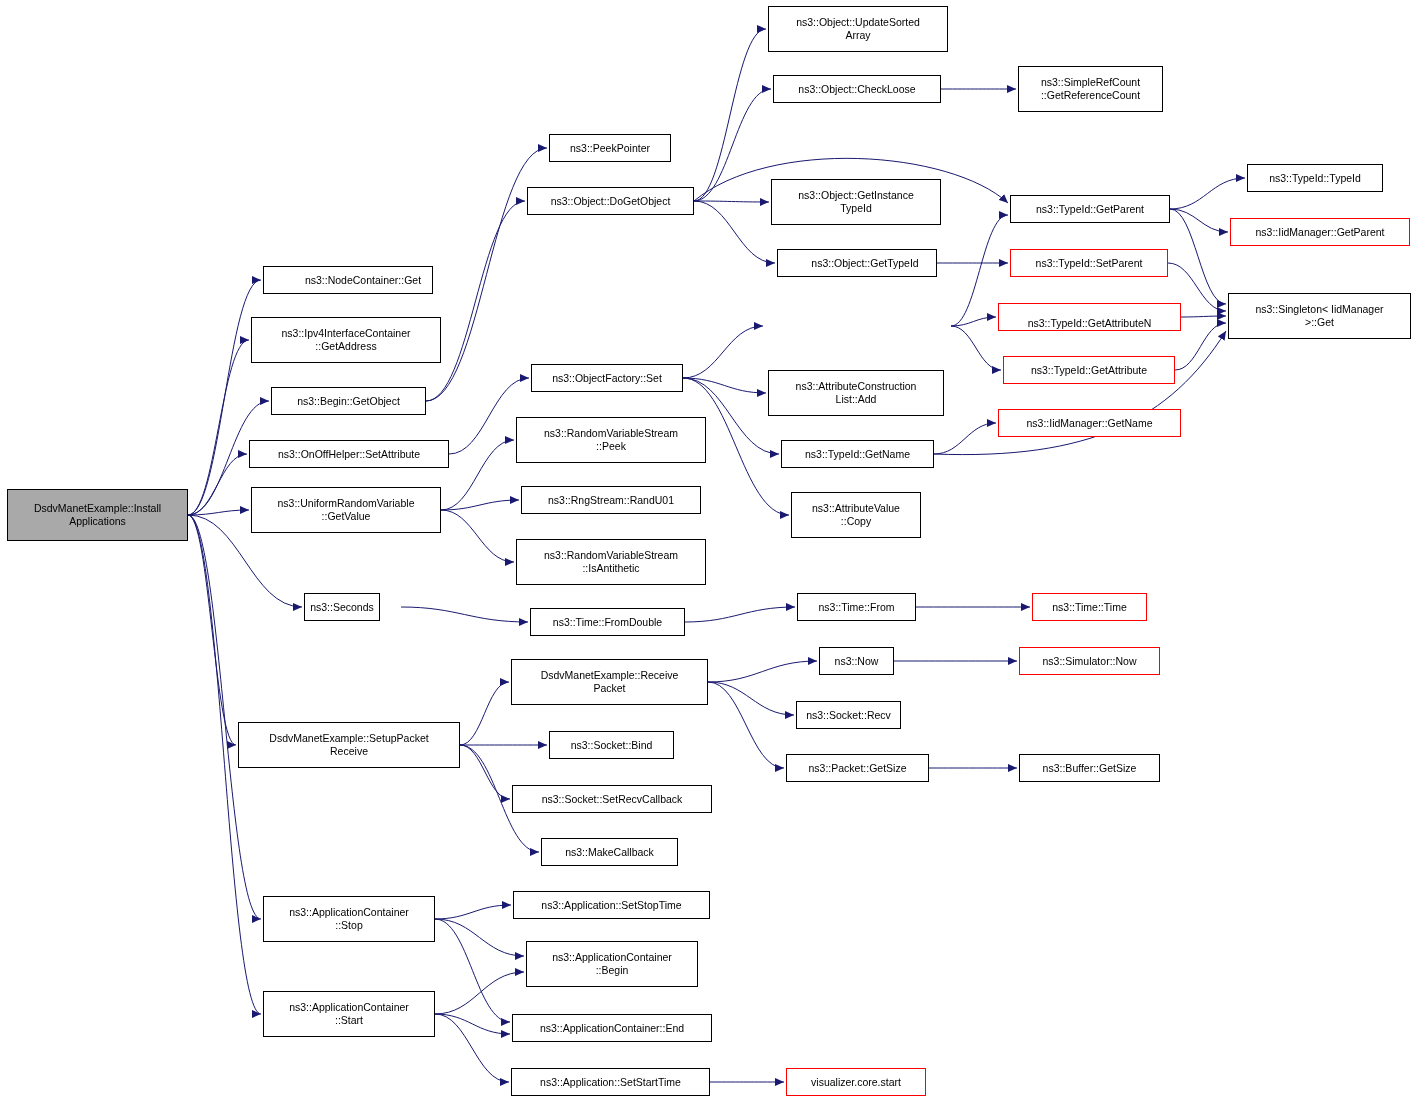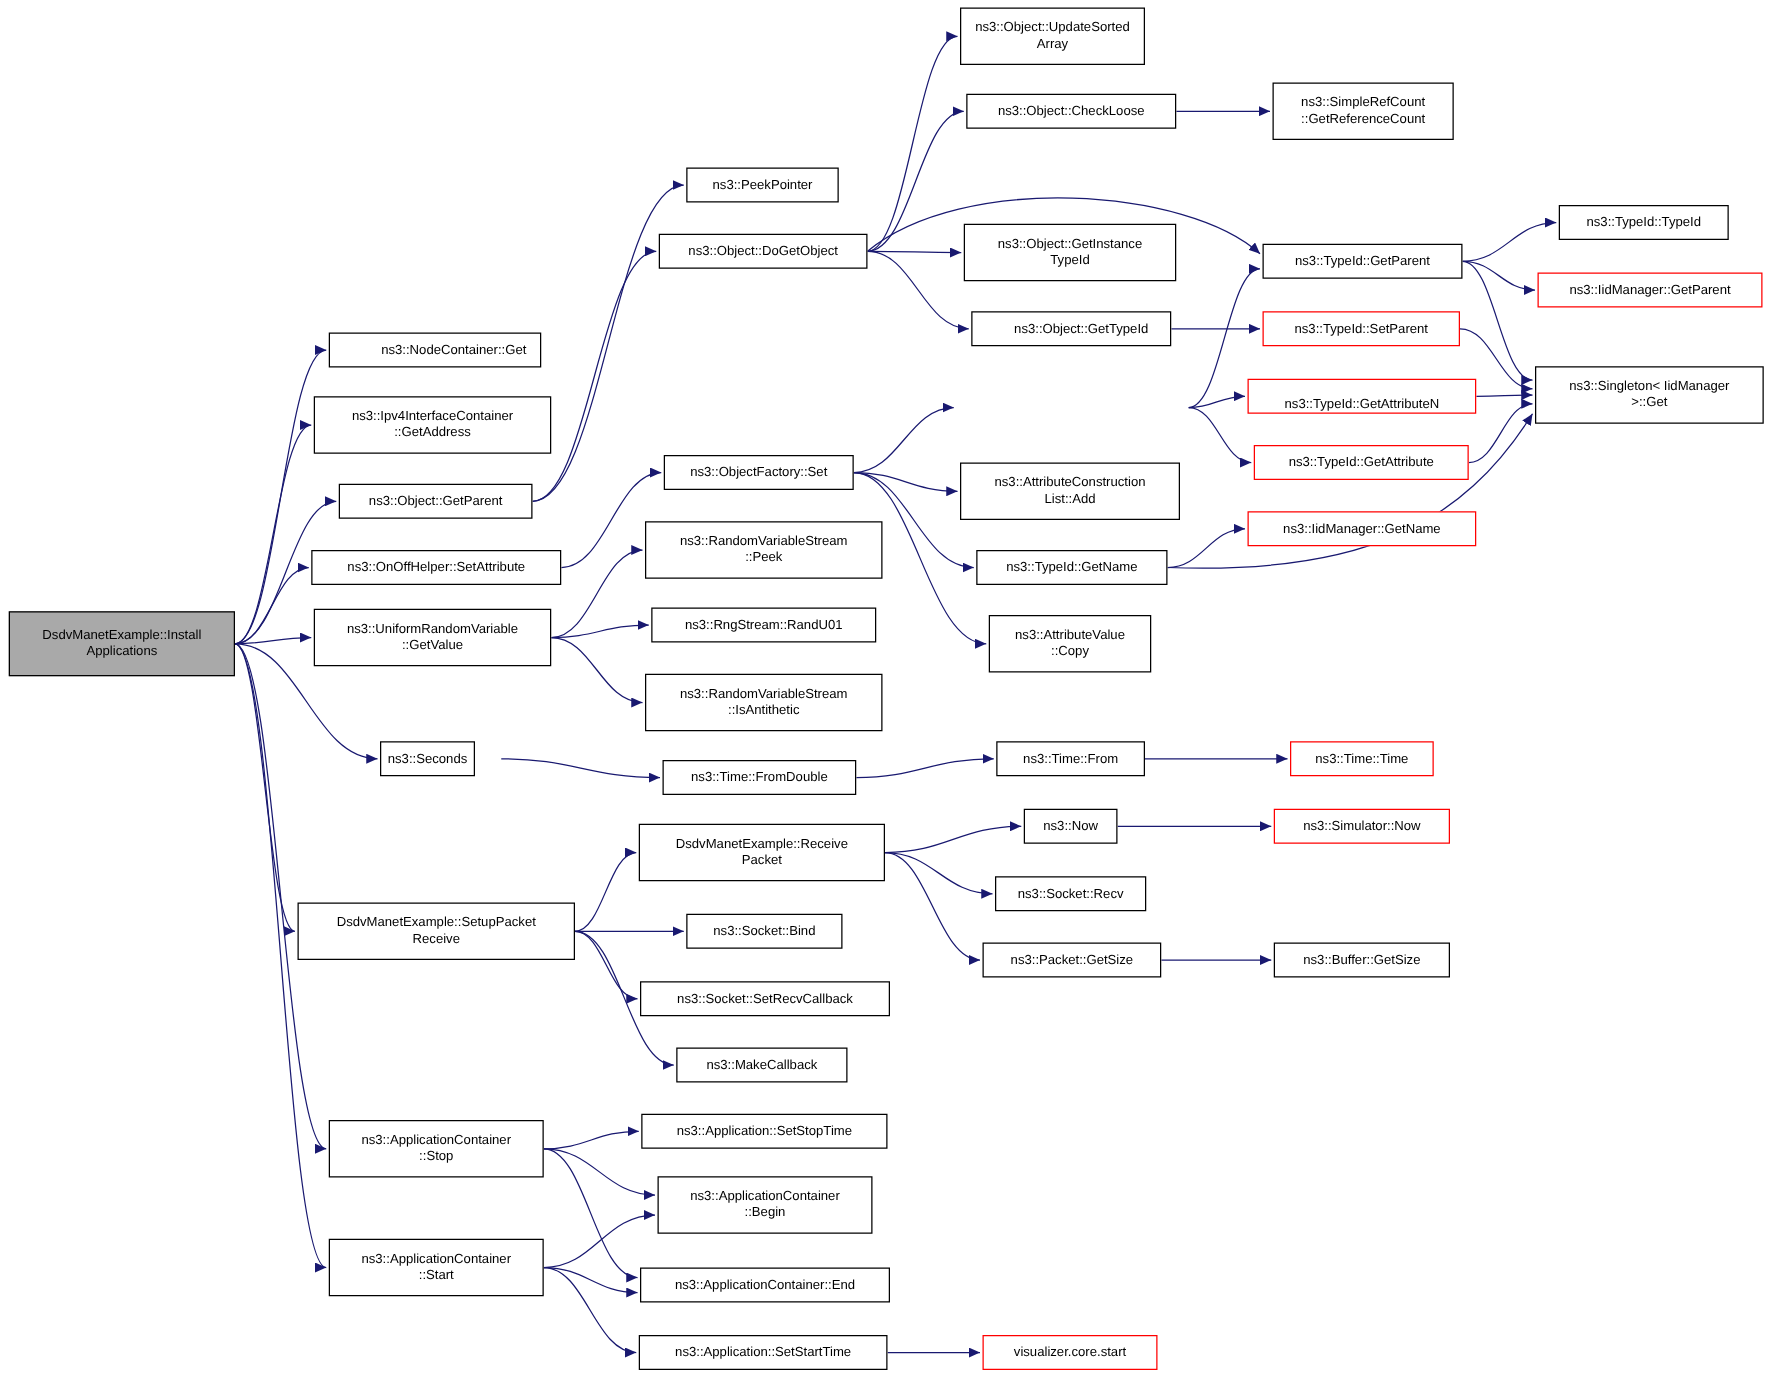--- a/index.html
+++ b/index.html
@@ -113,21 +113,21 @@
       <div>Applications</div>
     </div>
     <div class="node" style="left: 263px; top: 266px; width: 170px; height: 28px; padding-left: 30px;">
       <div>ns3::NodeContainer::Get</div>
     </div>
     <div class="node" style="left: 251px; top: 317px; width: 190px; height: 46px;">
       <div>ns3::Ipv4InterfaceContainer</div>
       <div>::GetAddress</div>
     </div>
     <div class="node" style="left: 271px; top: 387px; width: 155px; height: 28px;">
-      <div>ns3::Object::GetParent</div>
+      <div>ns3::Begin::GetObject</div>
     </div>
     <div class="node" style="left: 249px; top: 440px; width: 200px; height: 28px;">
       <div>ns3::OnOffHelper::SetAttribute</div>
     </div>
     <div class="node" style="left: 251px; top: 487px; width: 190px; height: 46px;">
       <div>ns3::UniformRandomVariable</div>
       <div>::GetValue</div>
     </div>
     <div class="node" style="left: 304px; top: 593px; width: 76px; height: 28px;">
       <div>ns3::Seconds</div>
@@ -186,21 +186,21 @@
     <div class="node" style="left: 526px; top: 941px; width: 172px; height: 46px;">
       <div>ns3::ApplicationContainer</div>
       <div>::Begin</div>
     </div>
     <div class="node" style="left: 512px; top: 1014px; width: 200px; height: 28px;">
       <div>ns3::ApplicationContainer::End</div>
     </div>
     <div class="node" style="left: 511px; top: 1068px; width: 199px; height: 28px;">
       <div>ns3::Application::SetStartTime</div>
     </div>
-    <div class="node" style="left: 768px; top: 6px; width: 148px; height: 46px; text-align: center;">
+    <div class="node" style="left: 768px; top: 6px; width: 180px; height: 46px; text-align: center;">
       <div>ns3::Object::UpdateSorted</div>
       <div>Array</div>
     </div>
     <div class="node" style="left: 773px; top: 75px; width: 168px; height: 28px;">
       <div>ns3::Object::CheckLoose</div>
     </div>
     <div class="node" style="left: 771px; top: 179px; width: 170px; height: 46px;">
       <div>ns3::Object::GetInstance</div>
       <div>TypeId</div>
     </div>
@@ -217,21 +217,21 @@
     <div class="node" style="left: 791px; top: 492px; width: 130px; height: 46px;">
       <div>ns3::AttributeValue</div>
       <div>::Copy</div>
     </div>
     <div class="node" style="left: 797px; top: 593px; width: 119px; height: 28px;">
       <div>ns3::Time::From</div>
     </div>
     <div class="node" style="left: 819px; top: 647px; width: 75px; height: 28px; text-align: center;">
       <div>ns3::Now</div>
     </div>
-    <div class="node" style="left: 796px; top: 701px; width: 121px; height: 28px;">
+    <div class="node" style="left: 796px; top: 701px; width: 105px; height: 28px;">
       <div>ns3::Socket::Recv</div>
     </div>
     <div class="node" style="left: 786px; top: 754px; width: 143px; height: 28px;">
       <div>ns3::Packet::GetSize</div>
     </div>
     <div class="node red" style="left: 786px; top: 1068px; width: 140px; height: 28px;">
       <div>visualizer.core.start</div>
     </div>
     <div class="node" style="left: 1018px; top: 66px; width: 145px; height: 46px;">
       <div>ns3::SimpleRefCount</div>

